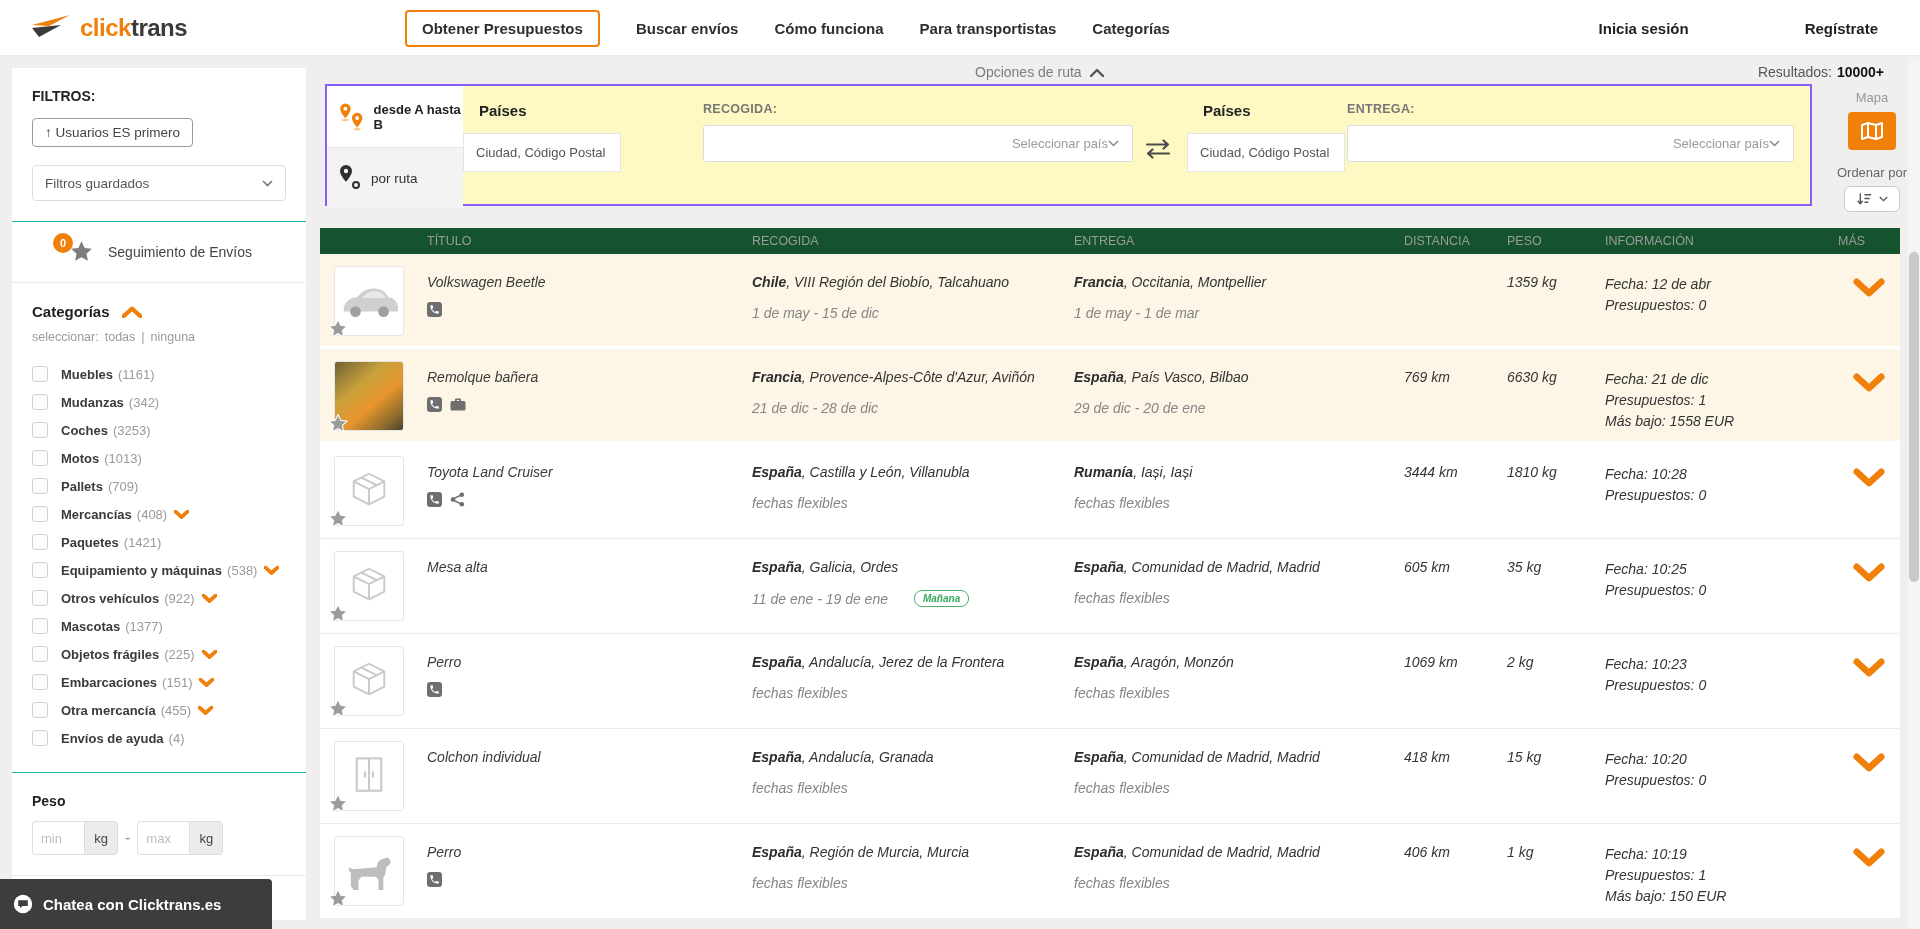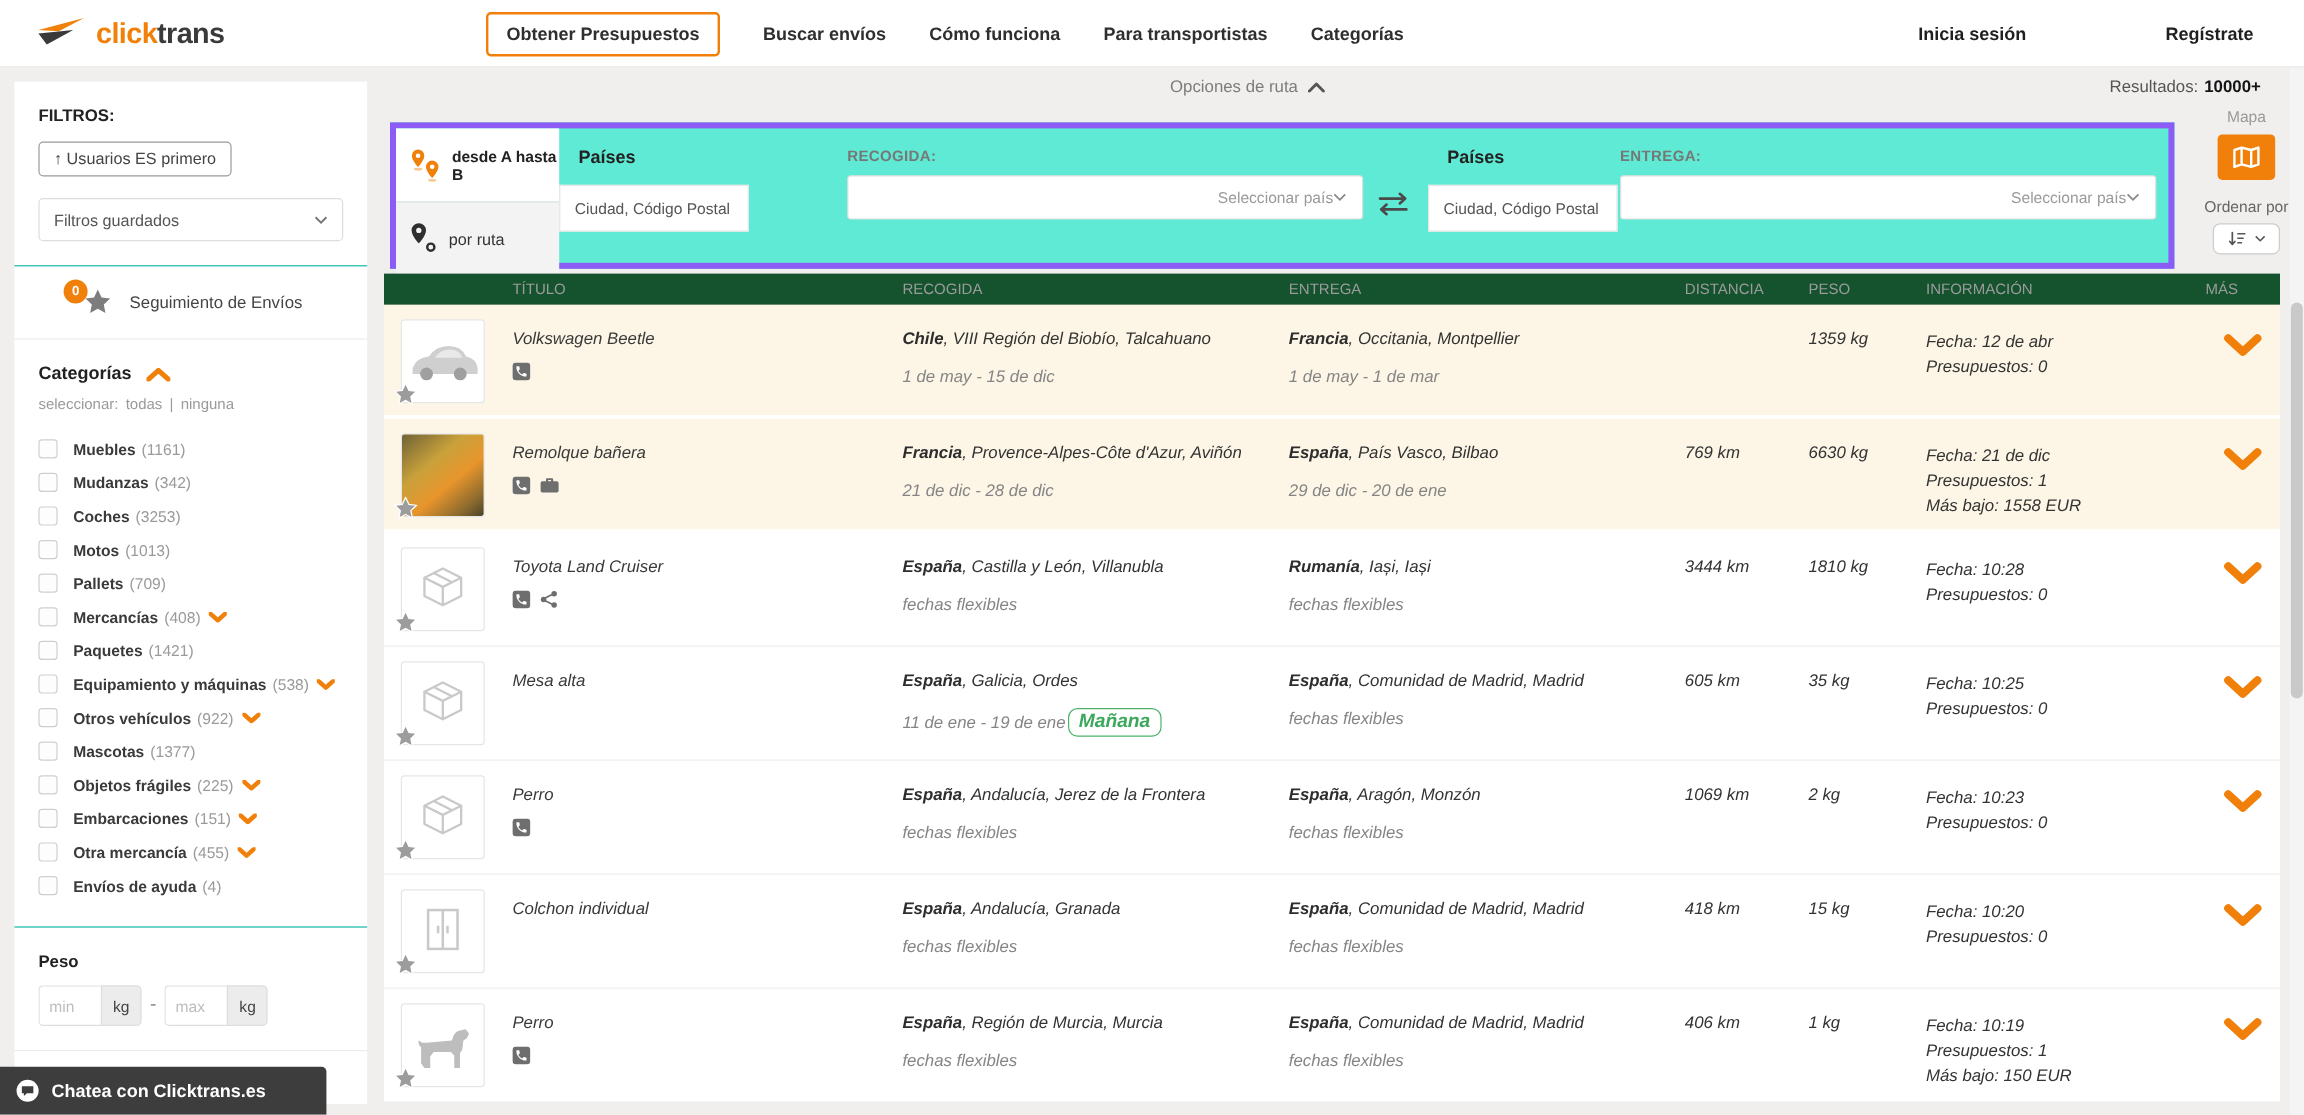--- a/index.html
+++ b/index.html
@@ -41,30 +41,30 @@
   .chev-sm { margin-left:7px; display:inline-flex; }
   .weight-title { font-size:14px; font-weight:700; color:#222; }
   .weight-row { margin-top:12px; display:flex; align-items:center; gap:7px; }
   .w-group { display:flex; }
   .w-input { width:52px; height:34px; border:1px solid #ddd; border-right:none; border-radius:4px 0 0 4px; padding:0 8px; font-size:13px; color:#555; font-family:inherit; }
   .w-input::placeholder { color:#bdbdbd; }
   .w-addon { width:34px; height:34px; background:#ececec; border:1px solid #ddd; border-radius:0 4px 4px 0; display:flex; align-items:center; justify-content:center; font-size:13px; color:#444; cursor:pointer; }
   .w-sep { color:#888; }
 
   
-  .chat { position:absolute; left:0; bottom:0; width:272px; height:40px; background:#3d3d3d; border-radius:0 4px 0 0; display:flex; align-items:center; gap:10px; padding-left:13px; z-index:20; cursor:pointer; }
+  .chat { position:absolute; left:0; bottom:0; width:272px; height:50px; background:#3d3d3d; border-radius:0 4px 0 0; display:flex; align-items:center; gap:10px; padding-left:13px; z-index:20; cursor:pointer; }
   .chat-label { color:#fff; font-size:15px; font-weight:700; }
 
   
   .route-toggle { position:absolute; top:64px; left:975px; display:flex; align-items:center; gap:8px; font-size:14px; color:#7c7c7c; cursor:pointer; }
   .results { position:absolute; top:64px; right:36px; font-size:14px; color:#555; }
   .results b { color:#141414; margin-left:5px; }
 
   
-  .route-card { position:absolute; left:325px; top:102px; width:1487px; height:122px; background:#5eead4; border:5px solid #8b5cf6; }
+  .route-card { position:absolute; left:325px; top:84px; width:1487px; height:122px; background:#fef9c3; border:2px solid #8b5cf6; }
   .rtab { position:absolute; left:0; width:136px; height:61px; display:flex; align-items:center; gap:8px; padding-left:10px; cursor:pointer; }
   .rtab-a { top:0; background:#fff; font-weight:700; font-size:13px; color:#222; }
   .rtab-b { top:61px; background:#f3f3f3; border-top:1px solid #e5e5e5; font-size:13.5px; color:#333; }
   .sub-tabs { position:absolute; top:0; width:152px; }
   .sub-tabs.pickup { left:136px; } .sub-tabs.delivery { left:860px; }
   .subtab-a { padding:16px 16px 14px; font-size:15px; font-weight:700; color:#222; cursor:pointer; }
   .subtab-b { border:1px solid #e5e5e5; background:#fff; padding:11px 12px; font-size:13px; color:#555; width:158px; cursor:pointer; white-space:nowrap; }
   .fgroup { position:absolute; top:16px; }
   .fgroup.pickup { left:376px; width:430px; } .fgroup.delivery { left:1020px; width:447px; }
   .flabel { font-size:12.5px; font-weight:600; color:#777; letter-spacing:.3px; }
@@ -86,21 +86,21 @@
   .row.cream { background:#fdf6e6; border-bottom:3px solid #fff; }
   .cell { padding-top:20px; font-size:14px; color:#333;font-style:italic; }
   .c-thumb { padding-top:0; position:relative; }
   .thumb { position:absolute; left:14px; top:12px; width:70px; height:70px; background:#fff; border:1px solid #e6e6e6; border-radius:3px; display:flex; align-items:center; justify-content:center; }
   .th-photo { position:absolute; inset:0; border-radius:2px; background:linear-gradient(140deg,#6e6236 0%,#c9a13b 35%,#e8952c 60%,#8a6a2d 85%,#4c4228 100%); }
   .thumb-star { position:absolute; left:-7px; bottom:-7px; z-index:2; }
   .title { color:#3a3a3a; }
   .badges { margin-top:12px; display:flex; gap:8px; align-items:center; }
   .loc b { font-weight:700; color:#2d2d2d; }
   .dates { margin-top:15px; color:#858585; display:flex; align-items:center; }
-  .badge-green { margin-left:2px; border:1px solid #4db369; color:#3ba85c; background:#fff; border-radius:8px; padding:2px 8px; font-size:16px; font-weight:600; }
+  .badge-green { margin-left:26px; border:1px solid #4db369; color:#3ba85c; background:#fff; border-radius:8px; padding:2px 8px; font-size:10px; font-weight:600; }
   .c-info div { line-height:21px; }
   .c-more { padding-top:24px; text-align:center; }
   .chev-big { cursor:pointer; display:inline-block; }
 
   
   .scroll-track { position:absolute; right:0; top:57px; width:12px; height:872px; background:#f4f4f4; }
   .scroll-thumb { position:absolute; right:1px; top:195px; width:10px; height:330px; background:#c9c9c9; border-radius:5px; }
 </style>
 </head>
 <body>

